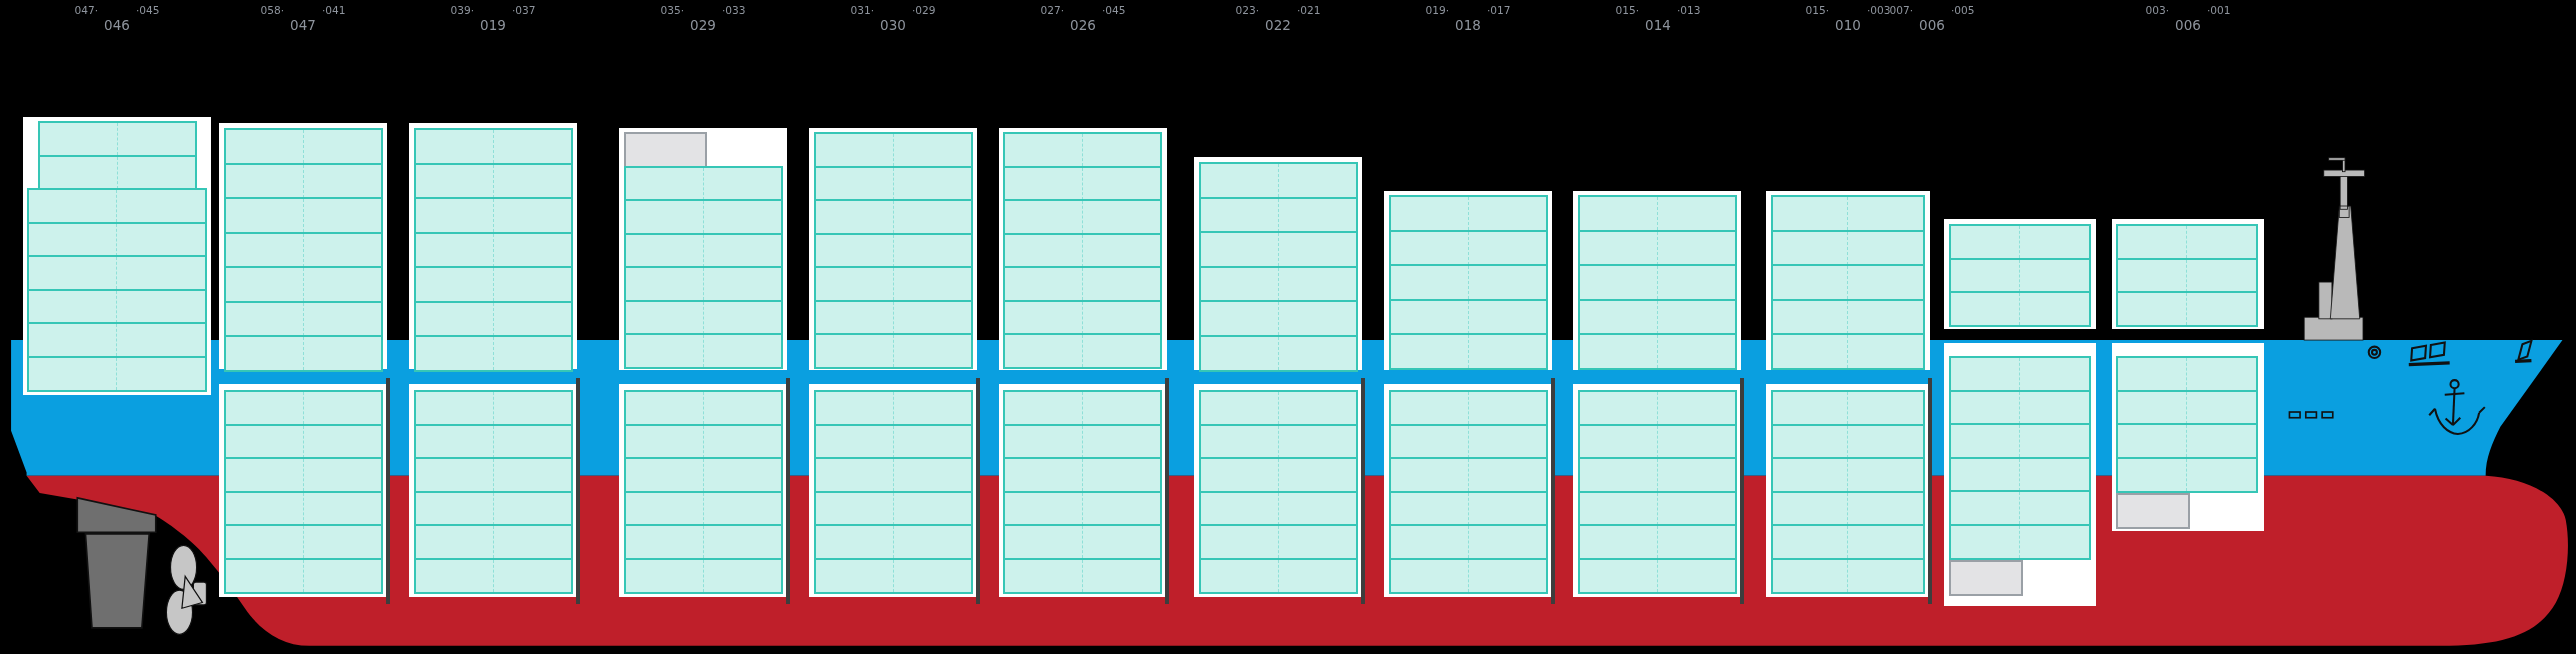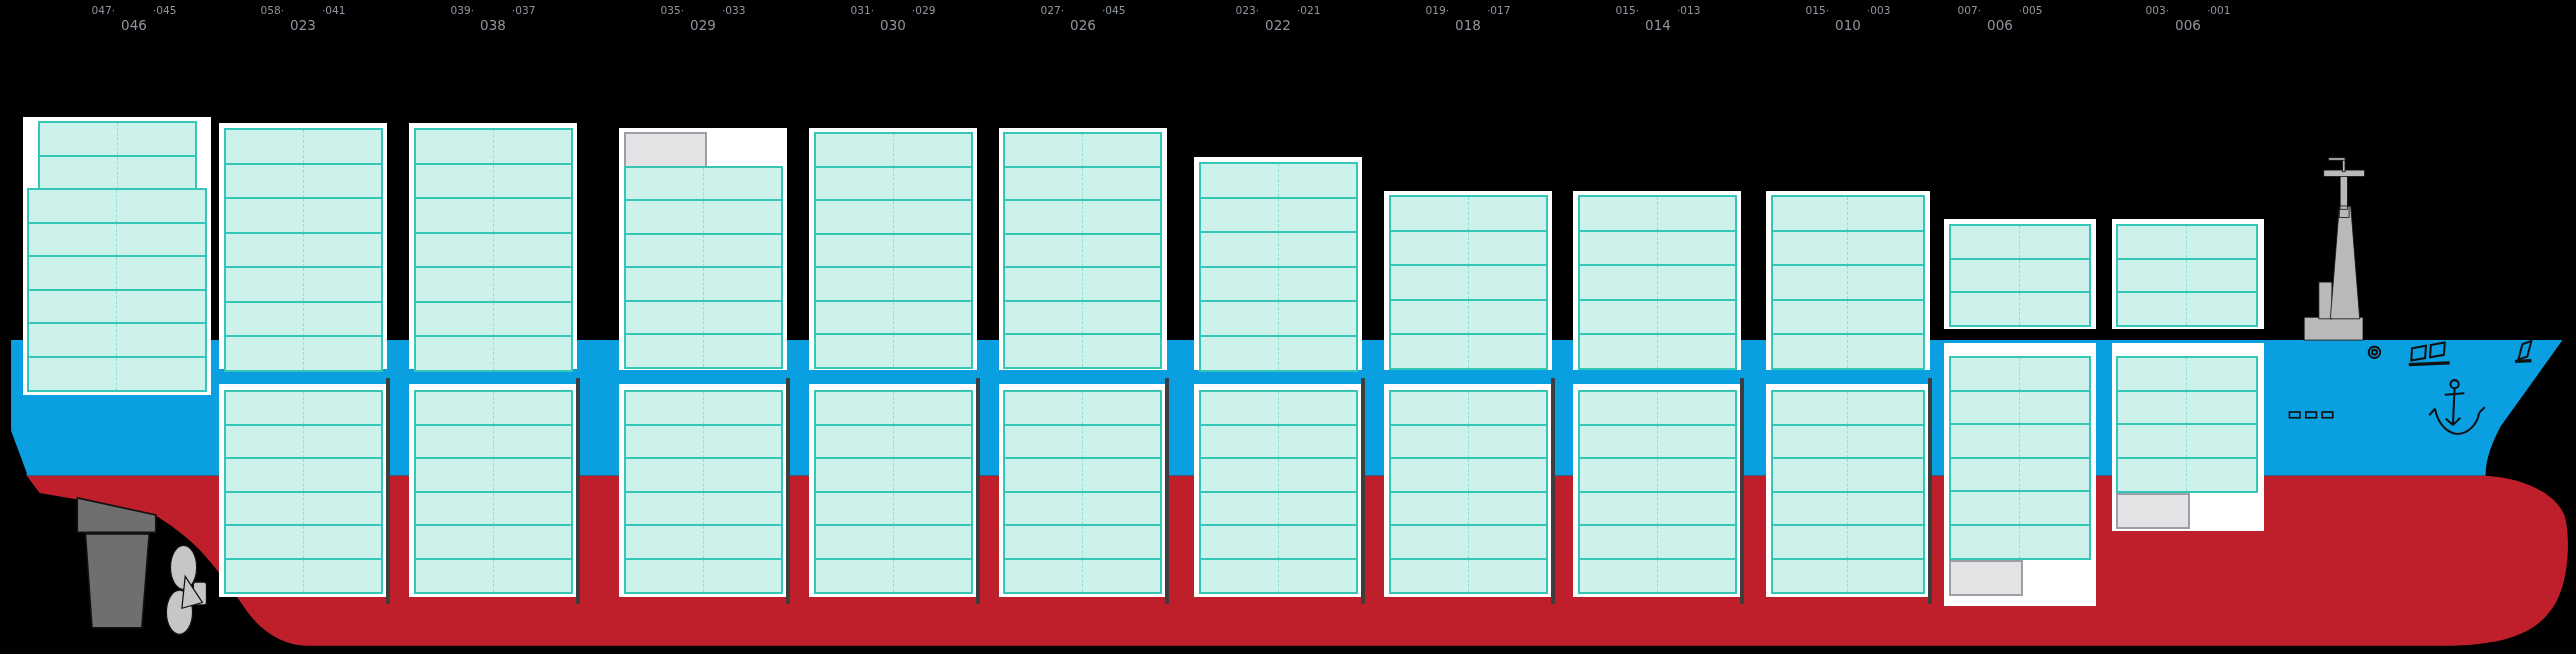--- a/index.html
+++ b/index.html
@@ -300,40 +300,40 @@
         <div class="cell" style="height: 36px;"></div>
         <div class="cell" style="height: 36px; margin-top: -2.5px;"></div>
         <div class="cell" style="height: 36px; margin-top: -2.5px;"></div>
         <div class="cell" style="height: 36px; margin-top: -2.5px;"></div>
         <div class="grayrow" style="height: 36px;">
           <div class="grayhalf"></div>
         </div>
       </div>
     </div>
   <div id="labels">
-      <div class="baylabel" style="left: 134px;">
+      <div class="baylabel" style="left: 117px;">
         <div class="sm">
           <div>047·</div>
           <div>·045</div>
         </div>
         <div class="main">046</div>
       </div>
       <div class="baylabel" style="left: 303px;">
         <div class="sm">
           <div>058·</div>
           <div>·041</div>
         </div>
-        <div class="main">023</div>
+        <div class="main">047</div>
       </div>
       <div class="baylabel" style="left: 493px;">
         <div class="sm">
           <div>039·</div>
           <div>·037</div>
         </div>
-        <div class="main">038</div>
+        <div class="main">019</div>
       </div>
       <div class="baylabel" style="left: 703px;">
         <div class="sm">
           <div>035·</div>
           <div>·033</div>
         </div>
         <div class="main">029</div>
       </div>
       <div class="baylabel" style="left: 893px;">
         <div class="sm">
@@ -370,21 +370,21 @@
         </div>
         <div class="main">014</div>
       </div>
       <div class="baylabel" style="left: 1848px;">
         <div class="sm">
           <div>015·</div>
           <div>·003</div>
         </div>
         <div class="main">010</div>
       </div>
-      <div class="baylabel" style="left: 2000px;">
+      <div class="baylabel" style="left: 1932px;">
         <div class="sm">
           <div>007·</div>
           <div>·005</div>
         </div>
         <div class="main">006</div>
       </div>
       <div class="baylabel" style="left: 2188px;">
         <div class="sm">
           <div>003·</div>
           <div>·001</div>

